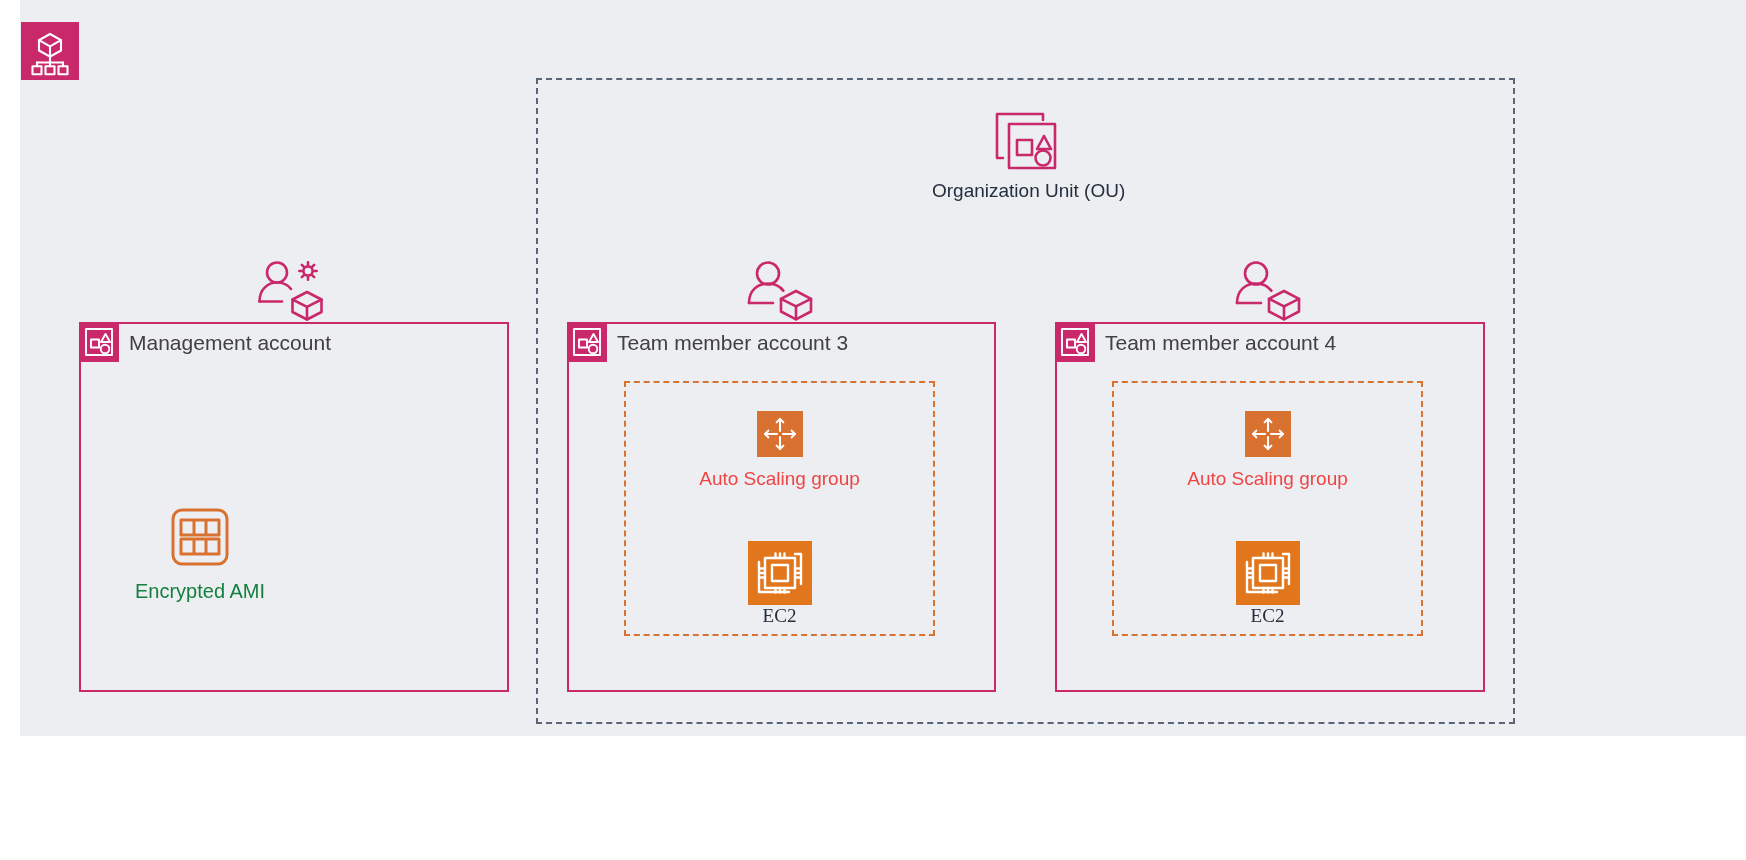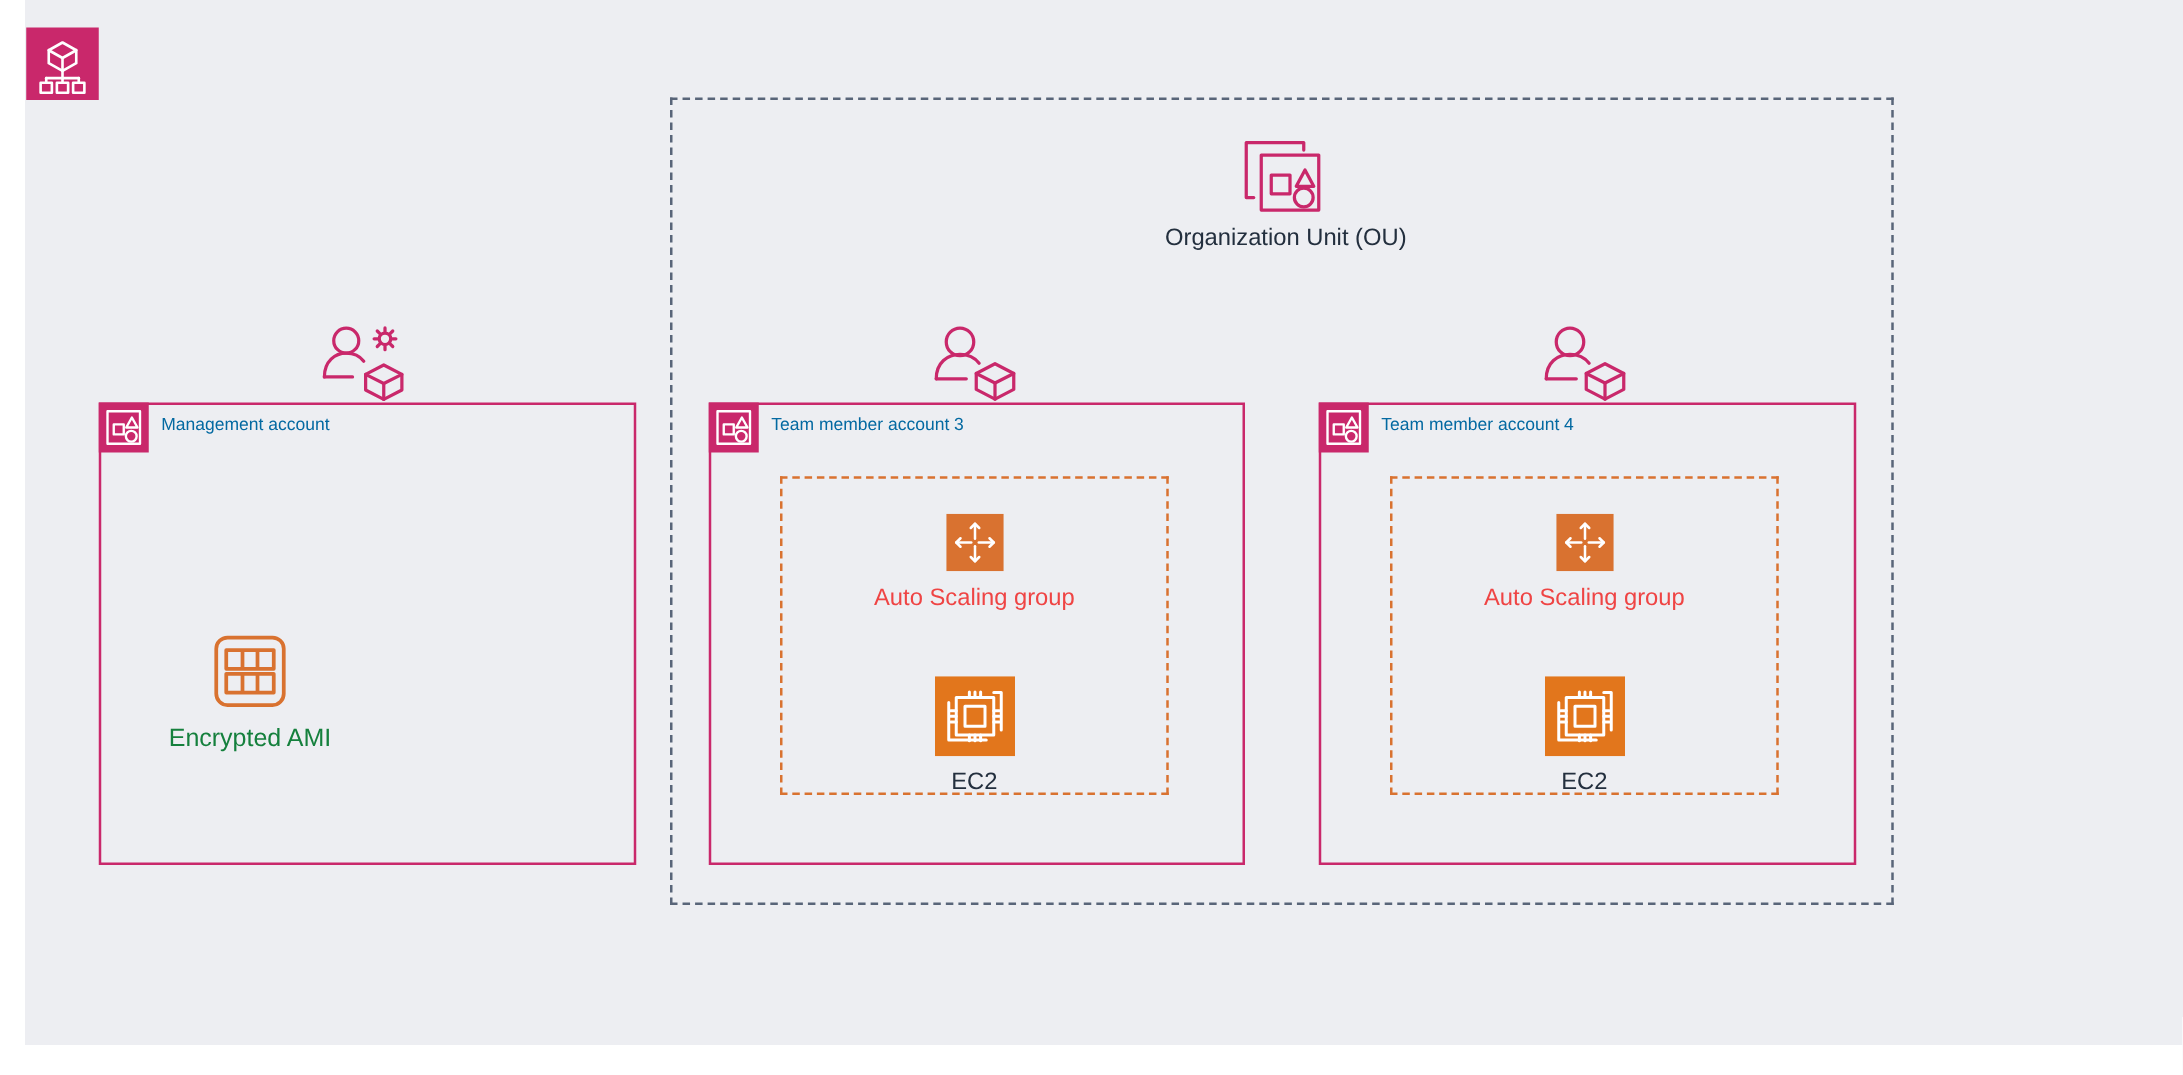--- a/index.html
+++ b/index.html
@@ -11,21 +11,21 @@
     width: 1746px;
     height: 860px;
     font-family: "Liberation Sans", sans-serif;
     -webkit-font-smoothing: antialiased;
   }
 
   #canvas {
     position: absolute;
     left: 0; top: 0;
     width: 1746px;
-    height: 836px;
+    height: 736px;
     overflow: hidden;
   }
 
   
   .board {
     position: absolute;
     left: 20px;
     top: 0px;
     width: 1726px;
     height: 838px;
@@ -100,22 +100,22 @@
     left: 0px;
     top: 0px;
     width: 40px;
     height: 40px;
     background: #c9286b;
   }
   .account-title {
     position: absolute;
     left: 50px;
     top: 9px;
-    font-size: 14px;
-    color: #0369a1;
+    font-size: 21px;
+    color: #404040;
     white-space: nowrap;
   }
 
   
   .asg-box {
     position: absolute;
     border: 2px dashed #d97230;
     box-sizing: border-box;
   }
   .asg-icon-wrap {
@@ -147,24 +147,24 @@
     text-align: center;
     width: 220px;
   }
   .ec2-icon {
     width: 64px;
     height: 64px;
     display: block;
     margin: 0 auto;
   }
   .ec2-label {
-    margin-top: 10px;
     font-size: 19px;
     color: #232f3e;
     white-space: nowrap;
+    font-family: Liberation Serif, serif;
   }
 
   
   .res {
     position: absolute;
     text-align: center;
     width: 180px;
   }
   .res-icon {
     width: 64px;

